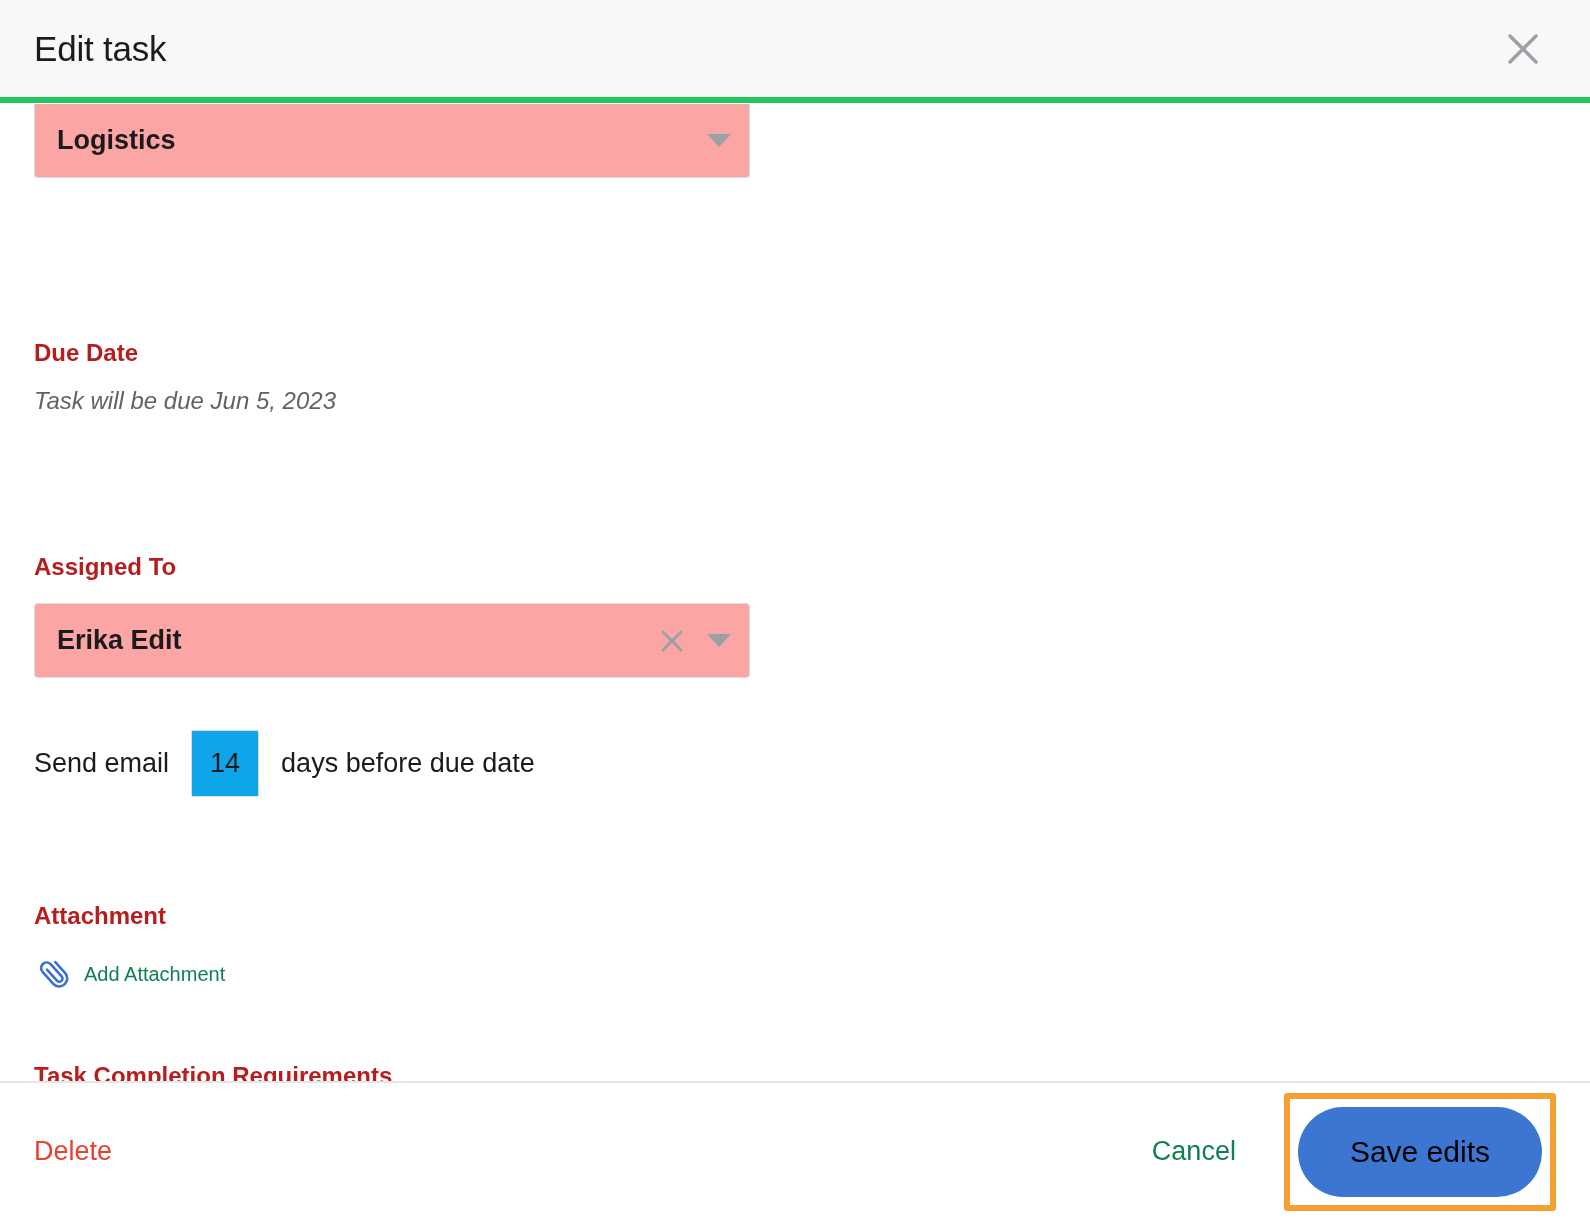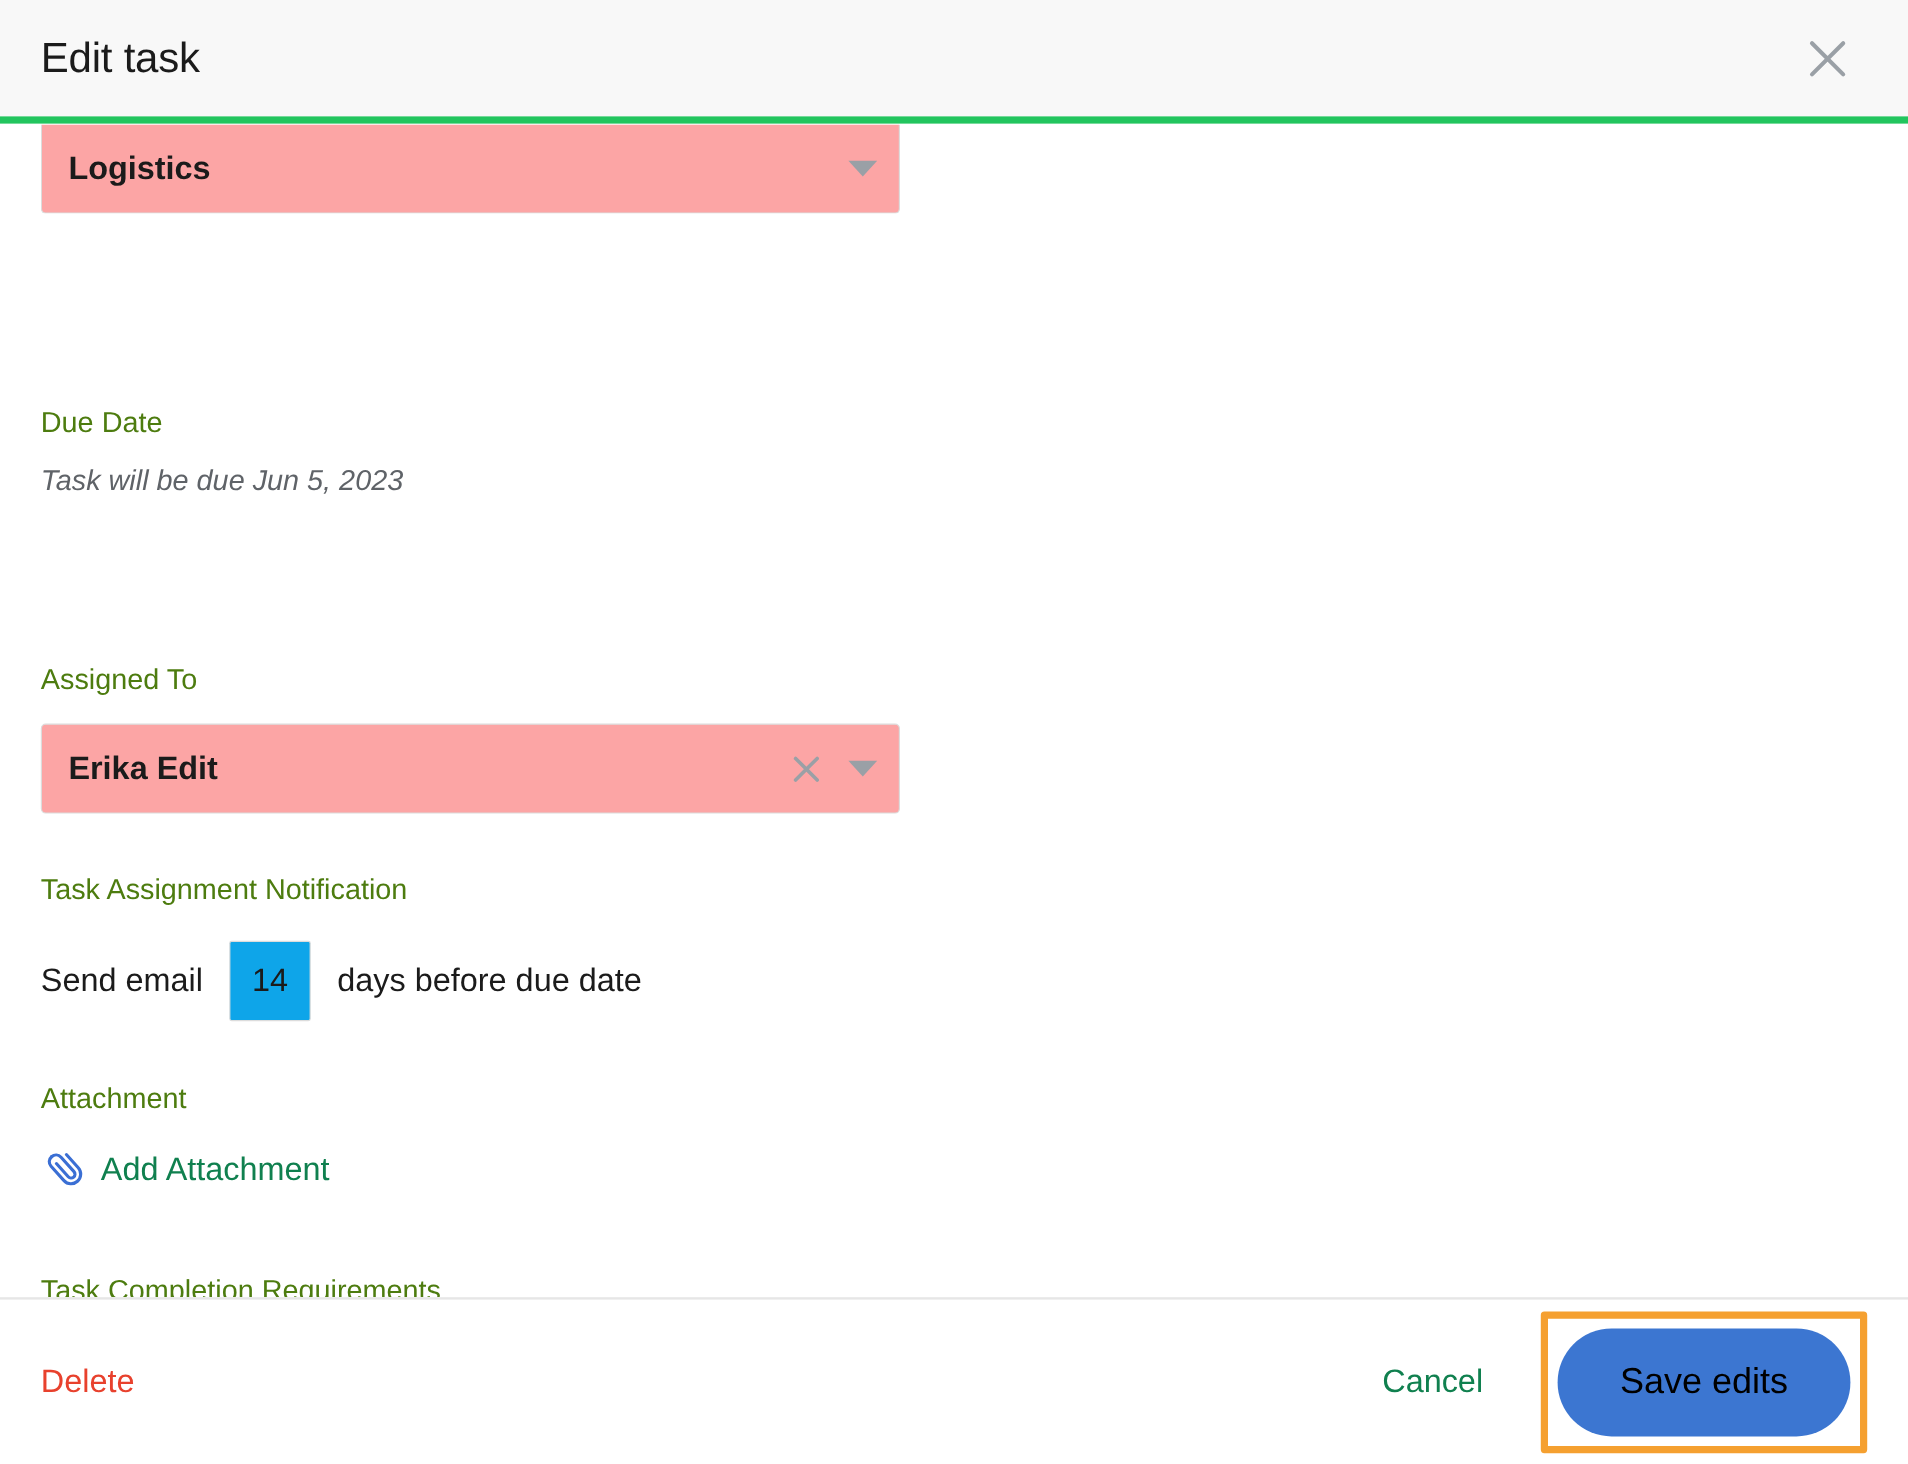--- a/index.html
+++ b/index.html
@@ -60,22 +60,22 @@
   
   .dialog-body {
     flex: 1 1 auto;
     padding: 0 34px;
     position: relative;
     overflow: hidden;
   }
 
   .field-label {
     font-size: 24px;
-    color: #4d7c0f;
-    font-weight: 400;
+    color: #b91c1c;
+    font-weight: 700;
     line-height: 1;
   }
 
   
   .select-box {
     width: 716px;
     height: 75px;
     border: 1px solid #dcdcdc;
     border-radius: 4px;
     background: #fca5a5;
@@ -164,21 +164,21 @@
     cursor: pointer;
   }
   .clip-icon {
     width: 36px;
     height: 36px;
     margin-right: 14px;
     flex: 0 0 auto;
     display: block;
   }
   .add-attachment-label {
-    font-size: 27px;
+    font-size: 20px;
     color: #10804f;
     line-height: 1;
   }
 
   .row-completion { position: absolute; left: 34px; top: 961px; }
   .row-completion .field-label { display: block; margin-bottom: 28px; }
 
   
   .dialog-footer {
     flex: 0 0 139px;
@@ -267,21 +267,20 @@
         <span class="clear-x">
           <svg width="26" height="26" viewBox="0 0 26 26" aria-hidden="true">
             <path d="M4 4 L22 22 M22 4 L4 22" stroke="#9aa0a6" stroke-width="3" stroke-linecap="round"></path>
           </svg>
         </span>
         <span class="caret"></span>
       </div>
     </div>
 
     <div class="row-notify">
-      <span class="field-label">Task Assignment Notification</span>
       <div class="notify-line">
         <span class="notify-text">Send email</span>
         <input class="num-input" type="text" value="14" style="">
         <span class="notify-text">days before due date</span>
       </div>
     </div>
 
     <div class="row-attachment">
       <span class="field-label">Attachment</span>
       <div class="add-attachment">

